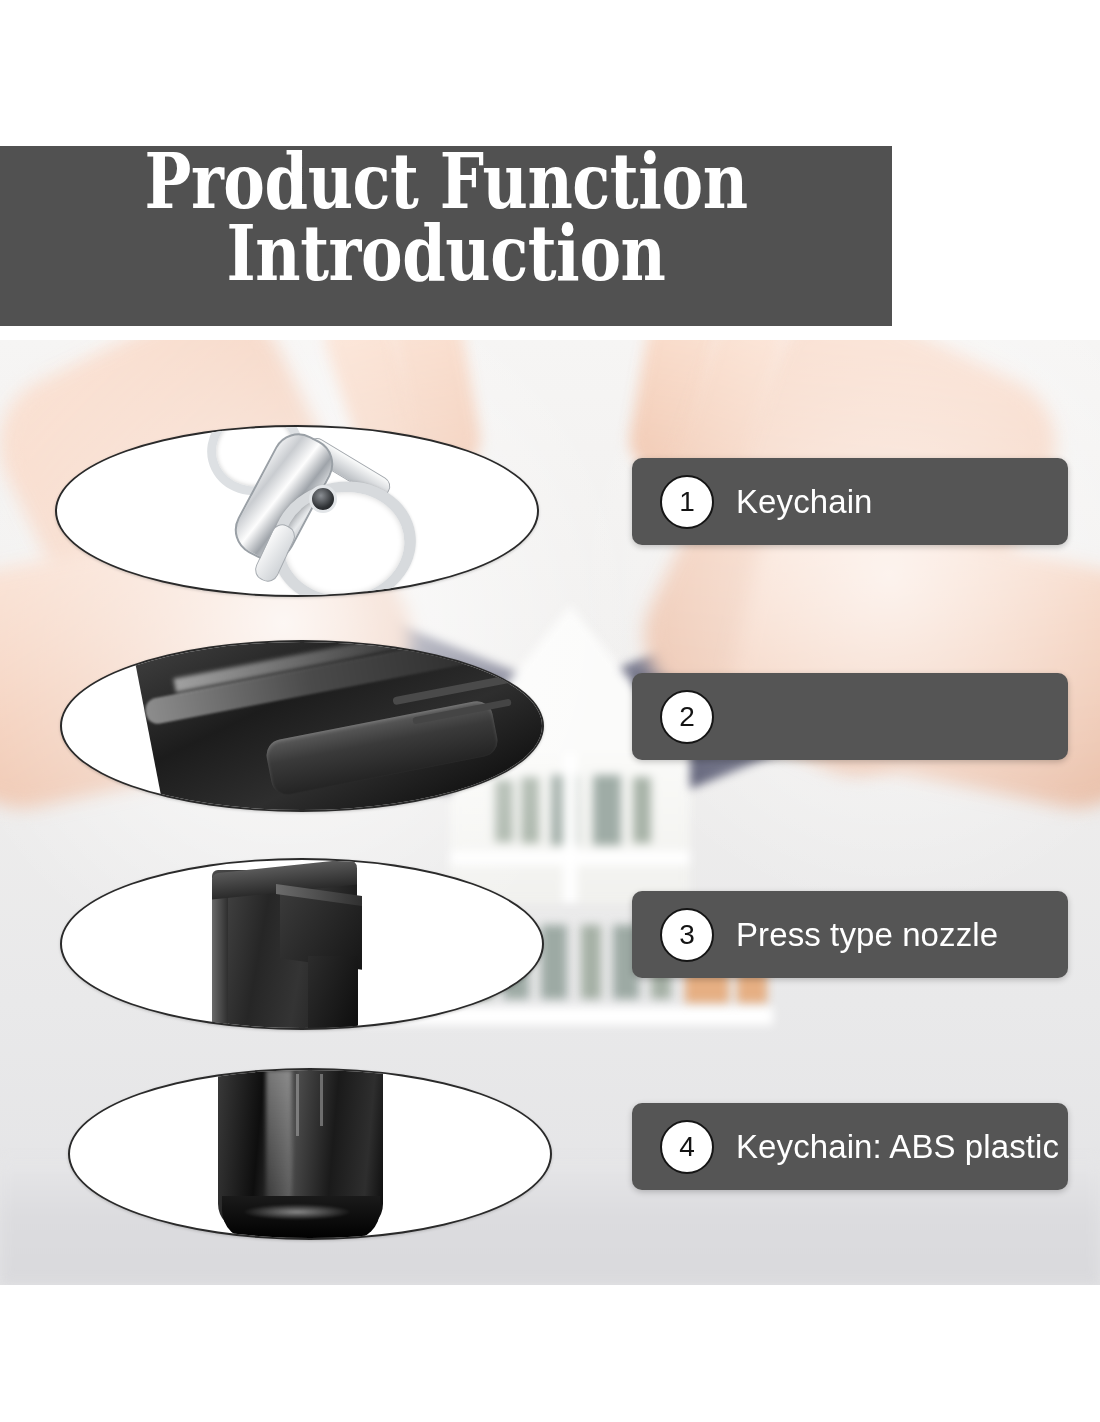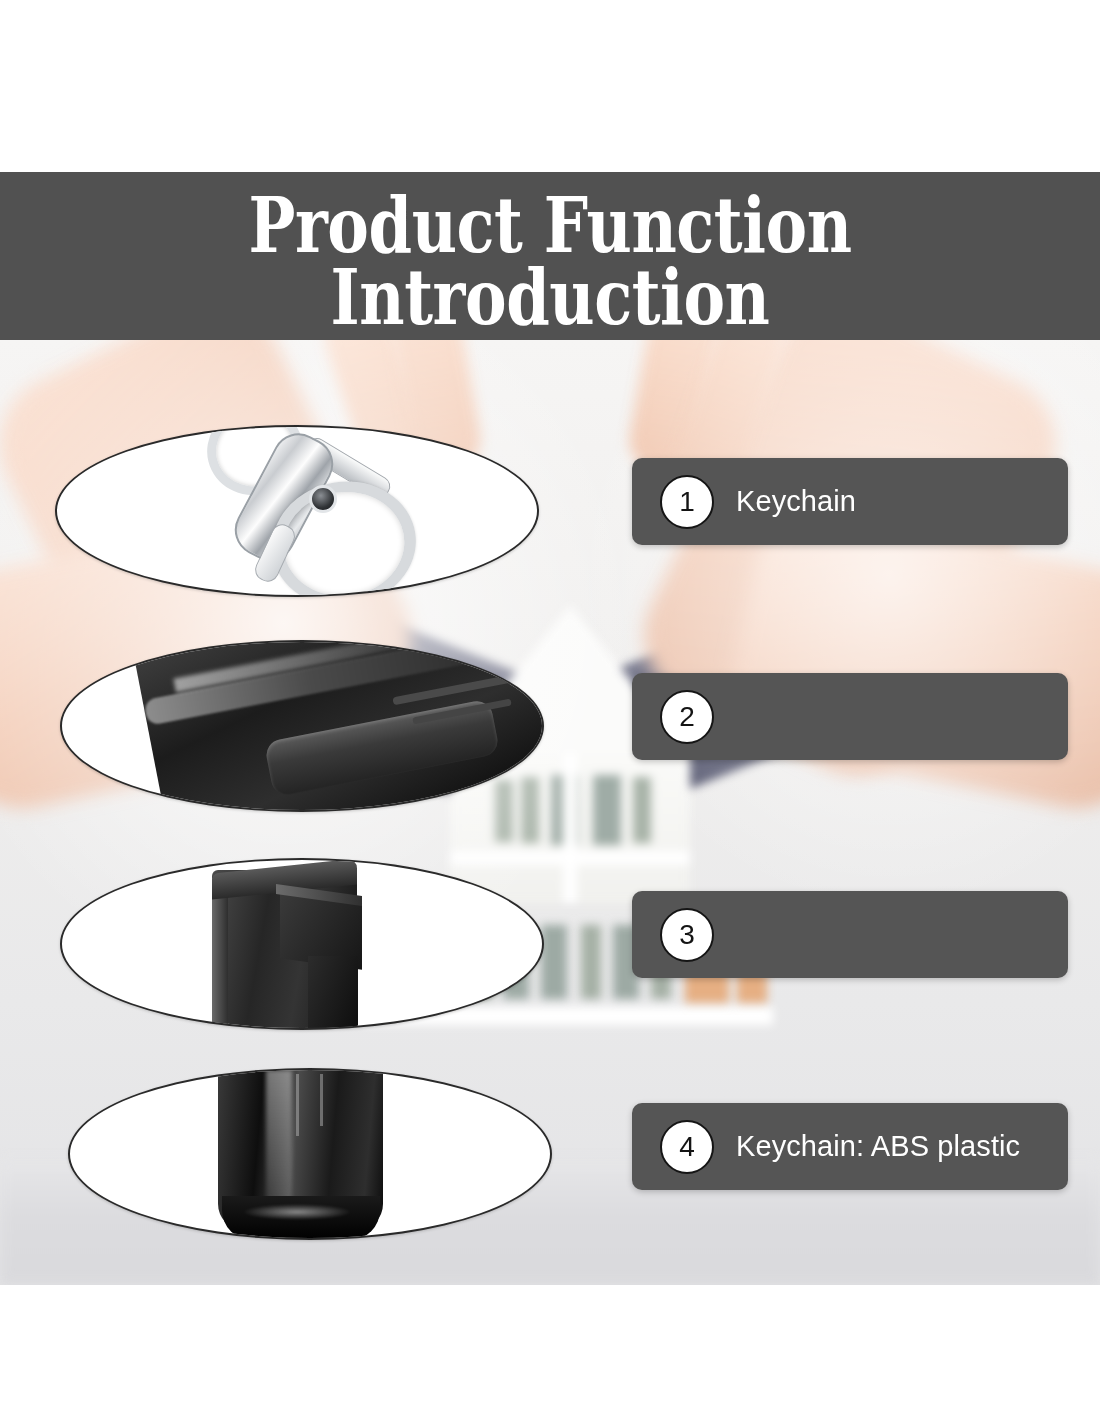--- a/index.html
+++ b/index.html
@@ -6,22 +6,22 @@
   body{
     width:1100px;height:1422px;
     background:#ffffff;
     font-family:"Liberation Sans", sans-serif;
     overflow:hidden;
   }
   #page{position:relative;width:1100px;height:1422px;background:#fff;overflow:hidden;}
 
   
   .header-bar{
-    position:absolute;left:0;top:172px;width:1100px;height:180px;
-    display:flex;align-items:center;justify-content:center;
+    position:absolute;left:0;top:146px;width:892px;height:180px;
+    display:flex;justify-content:center;
   }
   .header-title{
     font-family:"DejaVu Serif", serif;
     font-weight:700;
     font-size:76px;
     line-height:0.95;
     letter-spacing:-0.5px;
     color:#ffffff;
     text-align:center;
     transform:scaleX(0.82);
@@ -257,21 +257,21 @@
   }
   .num-circle{
     width:50px;height:50px;border-radius:50%;
     background:#ffffff;border:2.5px solid #151515;
     display:flex;align-items:center;justify-content:center;
     font-size:28px;color:#141414;flex:0 0 auto;
     margin-left:28px;
   }
   .feature-label{
     color:#ffffff;
-    font-size:29px;
+    font-size:33px;
     margin-left:22px;
     white-space:nowrap;
     letter-spacing:0.1px;
   }
 
   .bottom-white{
     position:absolute;left:0;top:1285px;width:1100px;height:137px;background:#ffffff;
   }
   .top-white{
     position:absolute;left:0;top:0;width:1100px;height:160px;background:#ffffff;
@@ -385,20 +385,21 @@
       <div class="num-circle">1</div>
       <div class="feature-label" style="color: rgb(255, 255, 255);">Keychain</div>
     </div>
 
     <div class="feature-box" style="left: 632px; top: 333px; width: 436px; height: 87px; background: rgb(85, 85, 85);">
       <div class="num-circle">2</div>
     </div>
 
     <div class="feature-box" style="left: 632px; top: 551px; width: 436px; height: 87px; background: rgb(85, 85, 85);">
       <div class="num-circle">3</div>
+      <div class="feature-label" style="color: rgb(255, 255, 255);">Press type nozzle</div>
     </div>
 
     <div class="feature-box" style="left: 632px; top: 763px; width: 436px; height: 87px; background: rgb(85, 85, 85);">
       <div class="num-circle">4</div>
       <div class="feature-label" style="color: rgb(255, 255, 255);">Keychain: ABS plastic</div>
     </div>
 
   </div>
 
   <div class="bottom-white"></div>

